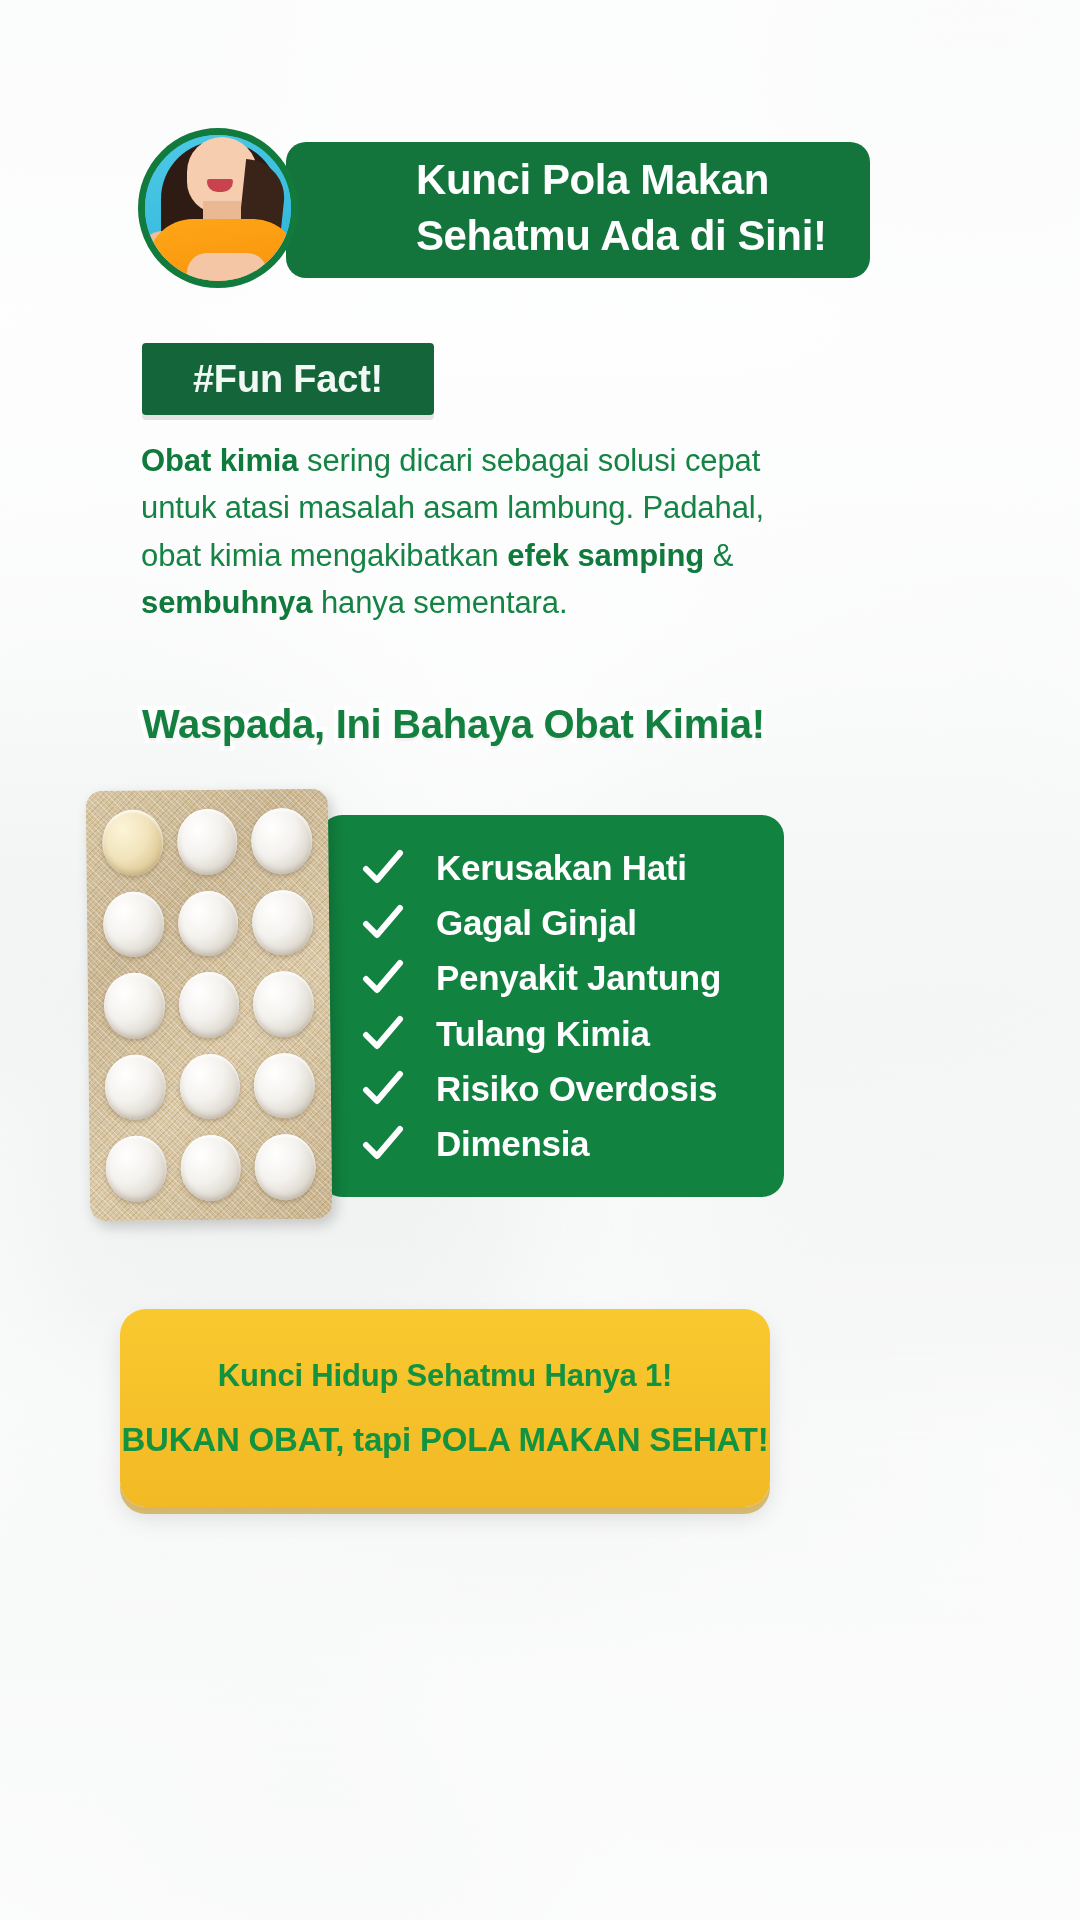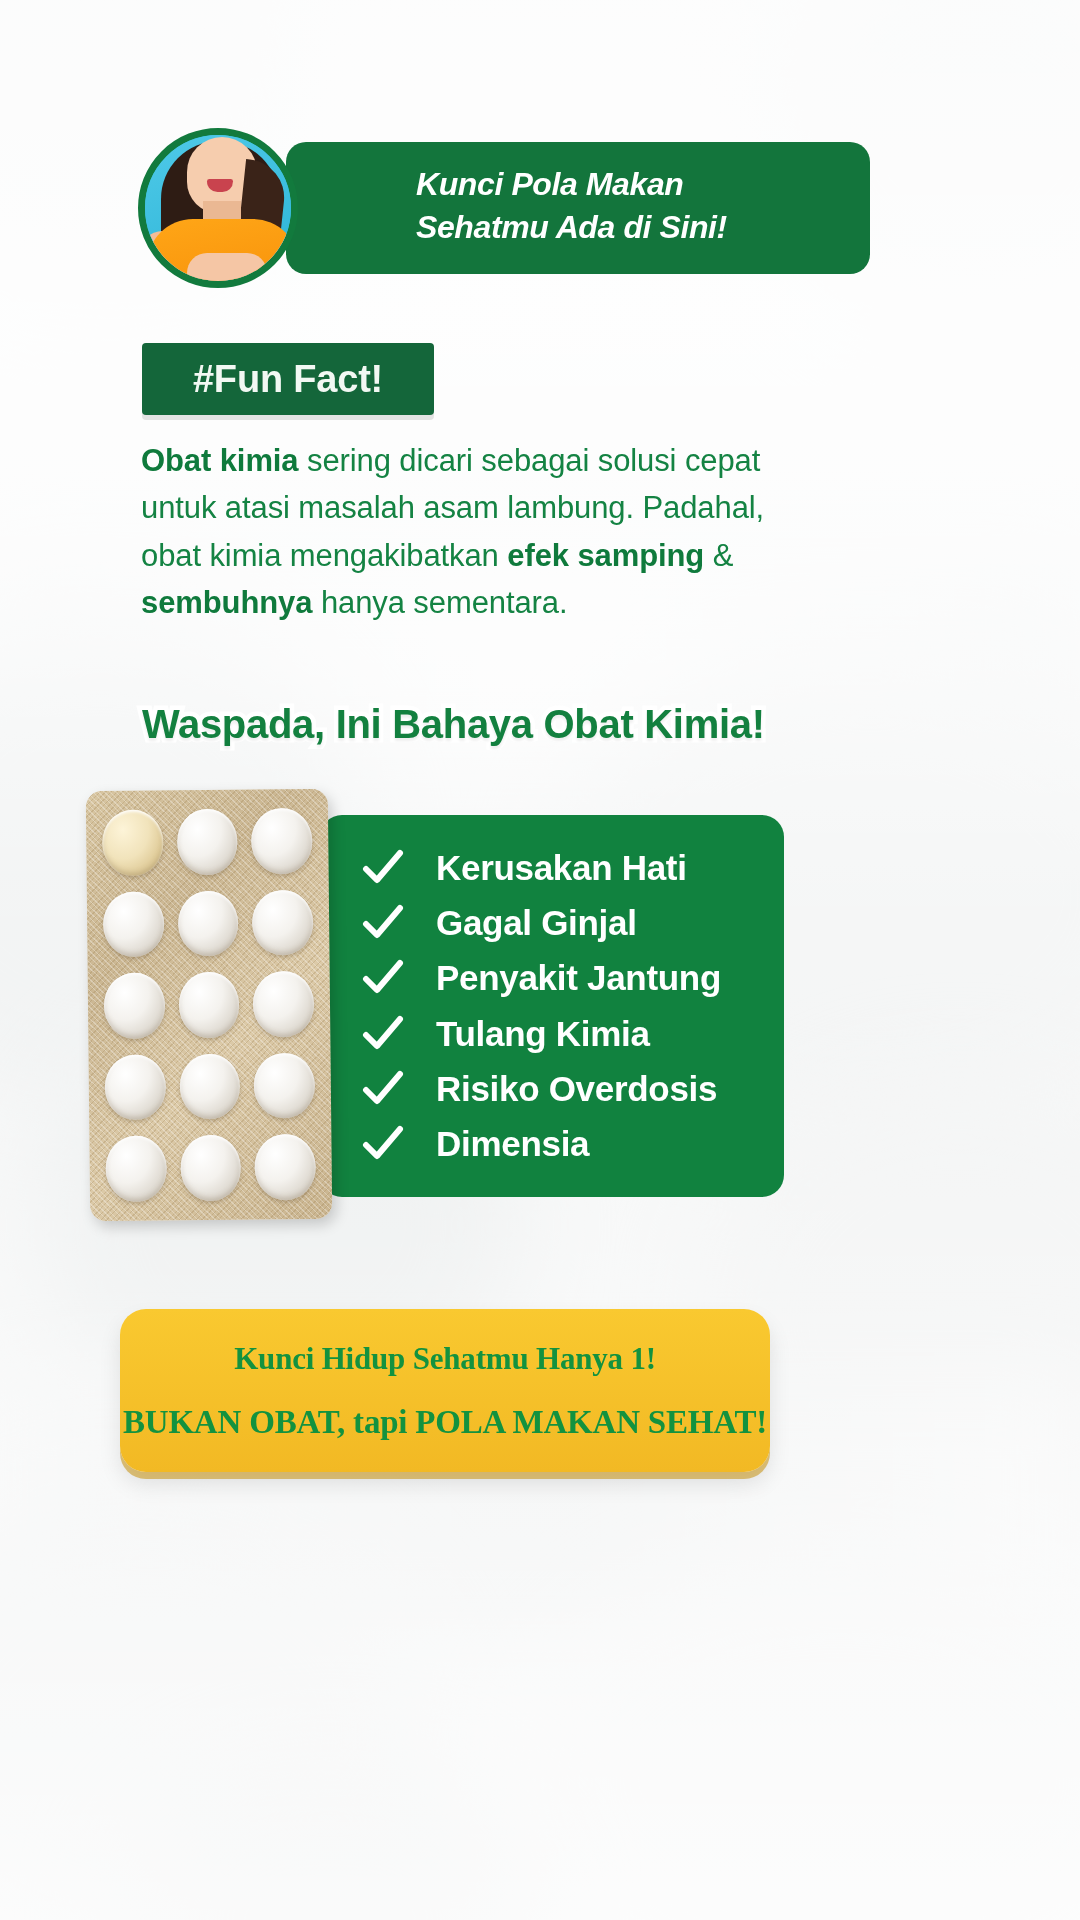--- a/index.html
+++ b/index.html
@@ -71,22 +71,22 @@
     position:absolute; left:42px; top:118px; width:80px; height:40px;
     background:#f5c6a5; border-radius:22px;
   }
 
   .titlebar {
     position:absolute; left:148px; top:14px; width:584px; min-height:132px;
     background:#13753c; border-radius:20px;
     display:flex; align-items:center; padding:10px 34px 14px 130px;
   }
   .titlebar h1 {
-    color:#ffffff; font-size:32px; line-height:1.33; font-weight:700;
-    letter-spacing:-0.4px; white-space:pre-line;font-style:italic;
+    color:#ffffff; font-size:42px; line-height:1.33; font-weight:700;
+    letter-spacing:-0.4px; white-space:pre-line;
   }
 
   
   .funfact {
     position:absolute; left:142px; top:343px; width:292px; height:72px;
     background:#14663a; border-radius:4px;
     display:flex; align-items:center; justify-content:center;
     box-shadow:0 5px 0 rgba(0,0,0,.10);
   }
   .funfact span { color:#f2f8f3; font-size:38px; font-weight:700; letter-spacing:-0.2px; }
@@ -152,25 +152,25 @@
       0 2px 4px rgba(110,90,60,.35);
     margin:5px 6px;
   }
   .pill.amber {
     background:
       radial-gradient(ellipse at 34% 30%, #fdf4d8 0%, #f1e3bb 45%, #ddc894 75%, #c9b07a 100%);
   }
 
   
   .cta {
-    position:absolute; left:120px; top:1309px; width:650px; height:163px;
+    position:absolute; left:120px; top:1309px; width:650px; height:198px;
     background:linear-gradient(180deg,#f9c930 0%,#f2b924 100%);
     border-radius:26px;
     box-shadow:0 7px 0 rgba(198,145,14,.55), 0 12px 22px rgba(0,0,0,.10);
-    display:flex; flex-direction:column; align-items:center; justify-content:center; gap:7px;font-family:Liberation Serif, serif;
+    display:flex; flex-direction:column; align-items:center; justify-content:center; gap:7px;
   }
   .cta .l1 { color:#13923f; font-size:31px; font-weight:700; letter-spacing:-0.2px; }
   .cta .l2 { color:#13923f; font-size:33px; font-weight:700; letter-spacing:-0.2px;margin-top:20px; }
 </style>
 </head>
 <body>
 
 <div id="bg">
   <div class="blob" style="left:-120px;  top:-90px;  width:460px; height:420px; background:#e3e6e6;"></div>
   <div class="blob" style="left:300px;   top:-140px; width:520px; height:380px; background:#eceeee;"></div>

